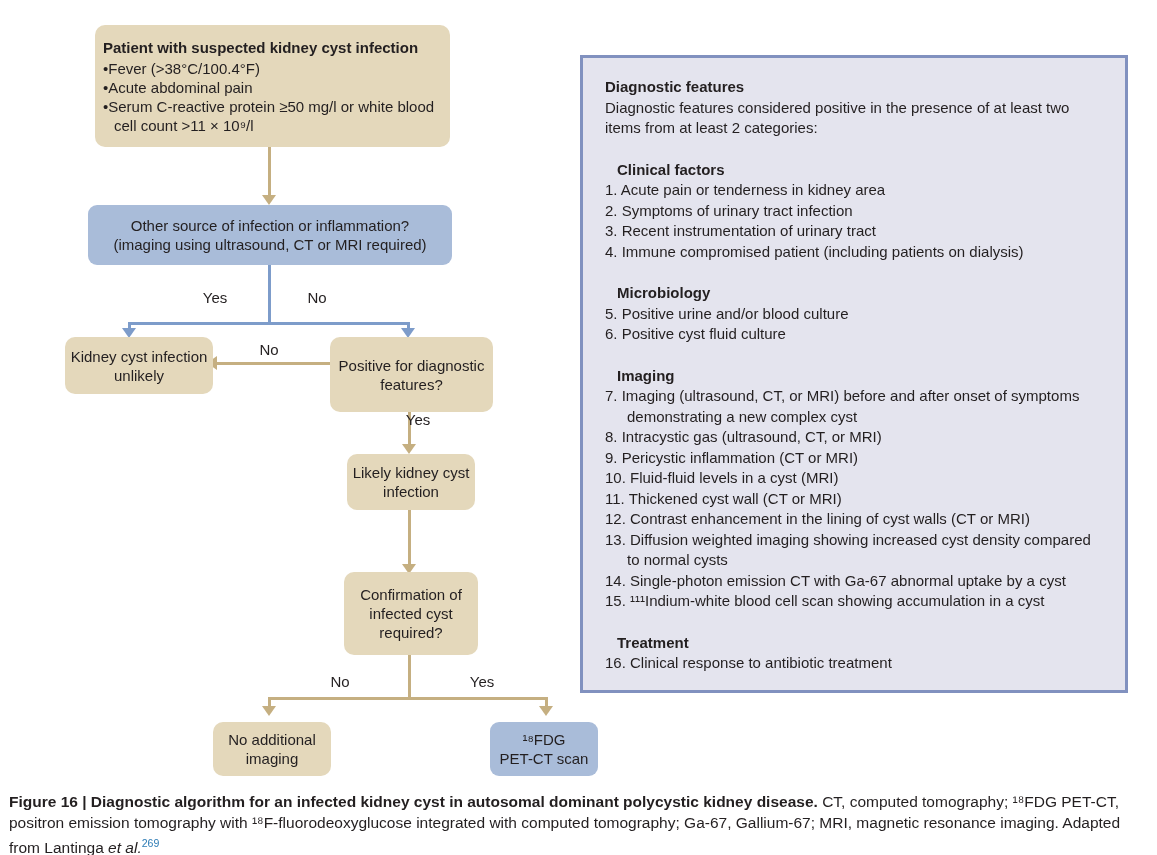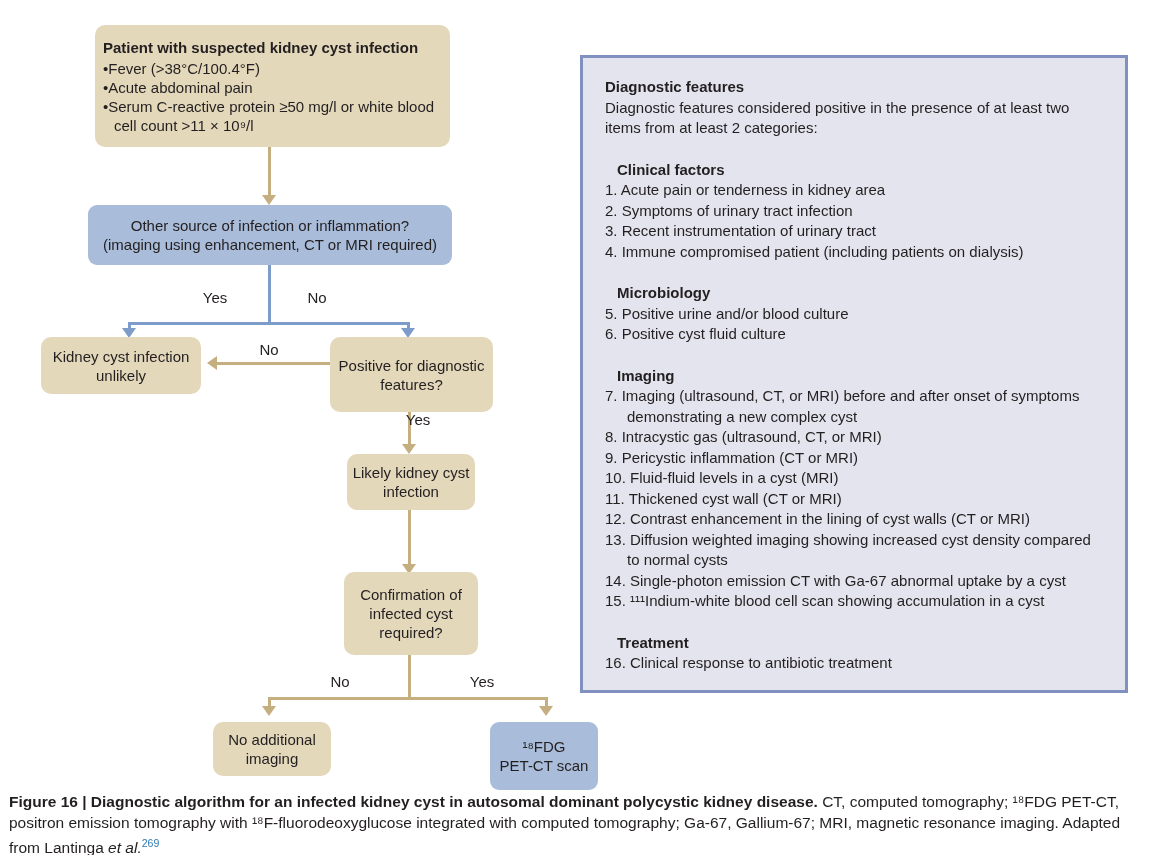--- a/index.html
+++ b/index.html
@@ -101,35 +101,35 @@
   <div class="node tan-box start-pad" style="left:95px;top:25px;width:355px;height:122px">
     <div class="node-title">Patient with suspected kidney cyst infection</div>
     <div class="bullet">Fever (&gt;38°C/100.4°F)</div>
     <div class="bullet">Acute abdominal pain</div>
     <div class="bullet">Serum C-reactive protein ≥50 mg/l or white blood cell count &gt;11 × 10⁹/l</div>
   </div>
 
   <div class="node blue-box center-box" style="left:88px;top:205px;width:364px;height:60px">
     <div>
       <div>Other source of infection or inflammation?</div>
-      <div>(imaging using enhancement, CT or MRI required)</div>
+      <div>(imaging using ultrasound, CT or MRI required)</div>
     </div>
   </div>
 
-  <div class="node tan-box center-box" style="left:41px;top:337px;width:160px;height:57px">Kidney cyst infection unlikely</div>
+  <div class="node tan-box center-box" style="left:65px;top:337px;width:148px;height:57px">Kidney cyst infection unlikely</div>
 
   <div class="node tan-box center-box" style="left:330px;top:337px;width:163px;height:75px">Positive for diagnostic features?</div>
 
   <div class="node tan-box center-box" style="left:347px;top:454px;width:128px;height:56px">Likely kidney cyst infection</div>
 
   <div class="node tan-box center-box" style="left:344px;top:572px;width:134px;height:83px">Confirmation of infected cyst required?</div>
 
   <div class="node tan-box center-box" style="left:213px;top:722px;width:118px;height:54px">No additional imaging</div>
 
-  <div class="node blue-box center-box" style="left:490px;top:722px;width:108px;height:68px">
+  <div class="node blue-box center-box" style="left:490px;top:722px;width:108px;height:54px">
     <div>
       <div>¹⁸FDG</div>
       <div>PET-CT scan</div>
     </div>
   </div>
 
   <div class="panel">
     <div class="panel-title">Diagnostic features</div>
     <div class="panel-intro">Diagnostic features considered positive in the presence of at least two items from at least 2 categories:</div>
     <div id="panel-sections">

